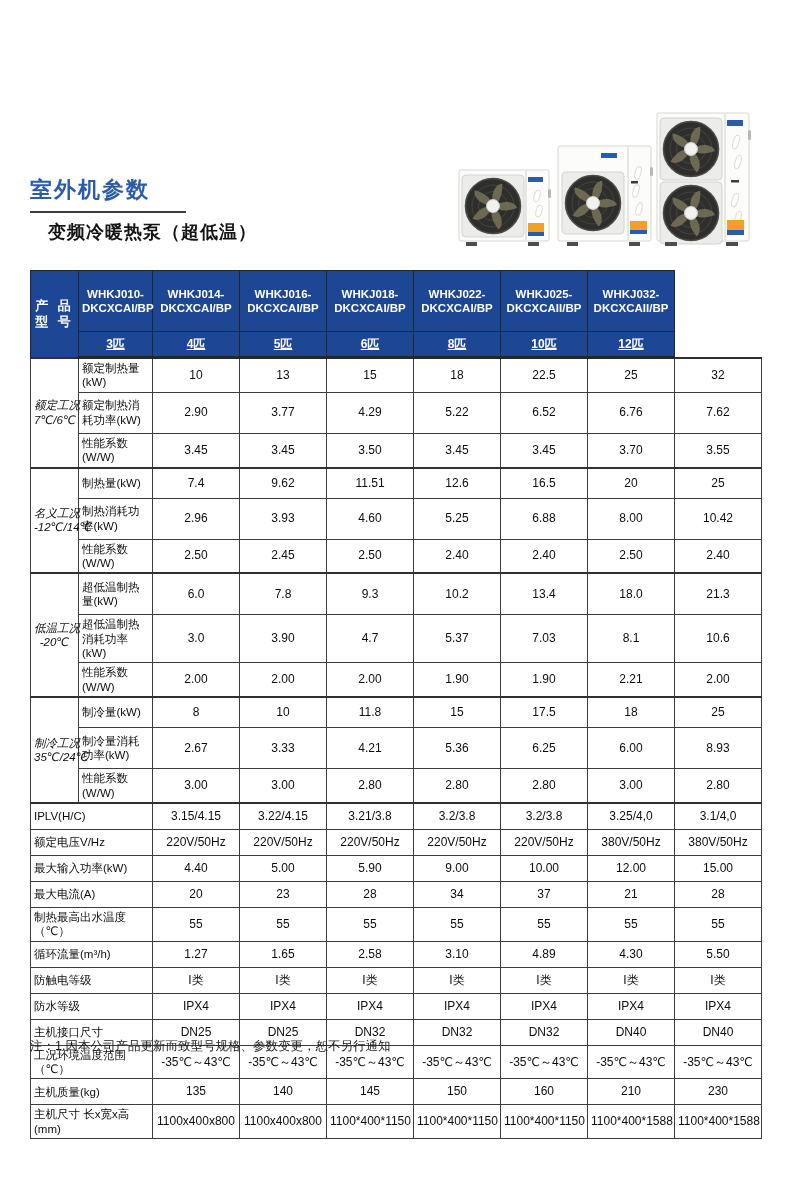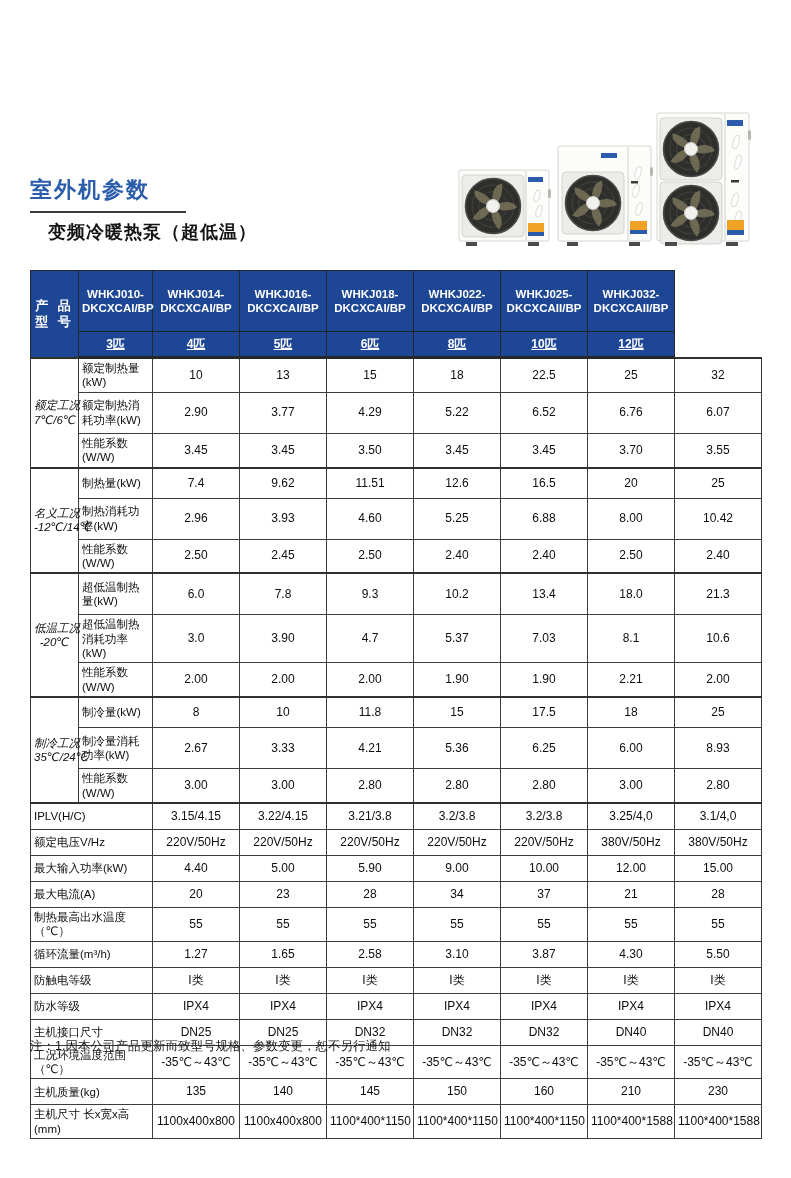--- a/index.html
+++ b/index.html
@@ -198,21 +198,21 @@
           <td class="val">32</td>
         </tr>
         <tr class="sec tall">
           <td class="label">额定制热消耗功率(kW)</td>
           <td class="val">2.90</td>
           <td class="val">3.77</td>
           <td class="val">4.29</td>
           <td class="val">5.22</td>
           <td class="val">6.52</td>
           <td class="val">6.76</td>
-          <td class="val">6.07</td>
+          <td class="val">7.62</td>
         </tr>
         <tr class="sec">
           <td class="label">性能系数(W/W)</td>
           <td class="val">3.45</td>
           <td class="val">3.45</td>
           <td class="val">3.50</td>
           <td class="val">3.45</td>
           <td class="val">3.45</td>
           <td class="val">3.70</td>
           <td class="val">3.55</td>
@@ -368,21 +368,21 @@
           <td class="val">55</td>
           <td class="val">55</td>
           <td class="val">55</td>
         </tr>
         <tr class="brow">
           <td class="blabel" colspan="2">循环流量(m³/h)</td>
           <td class="val">1.27</td>
           <td class="val">1.65</td>
           <td class="val">2.58</td>
           <td class="val">3.10</td>
-          <td class="val">3.87</td>
+          <td class="val">4.89</td>
           <td class="val">4.30</td>
           <td class="val">5.50</td>
         </tr>
         <tr class="brow">
           <td class="blabel" colspan="2">防触电等级</td>
           <td class="val">I类</td>
           <td class="val">I类</td>
           <td class="val">I类</td>
           <td class="val">I类</td>
           <td class="val">I类</td>

